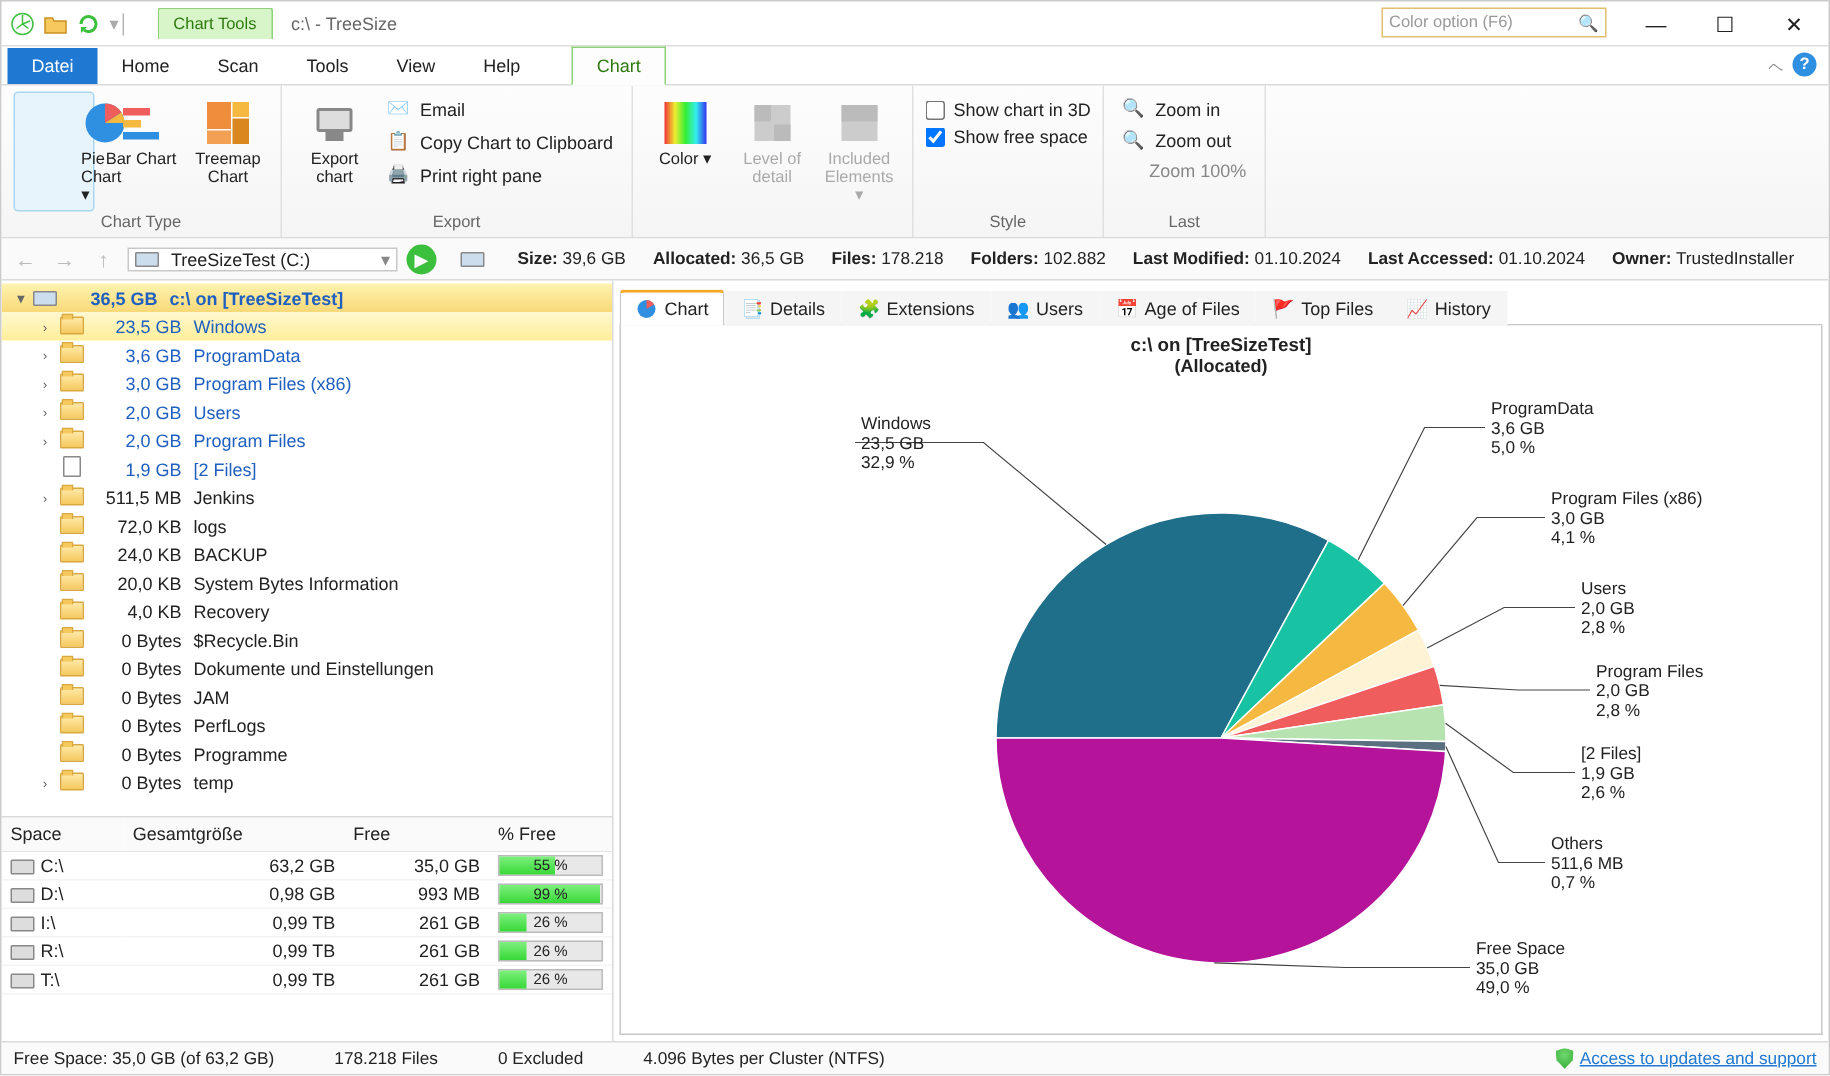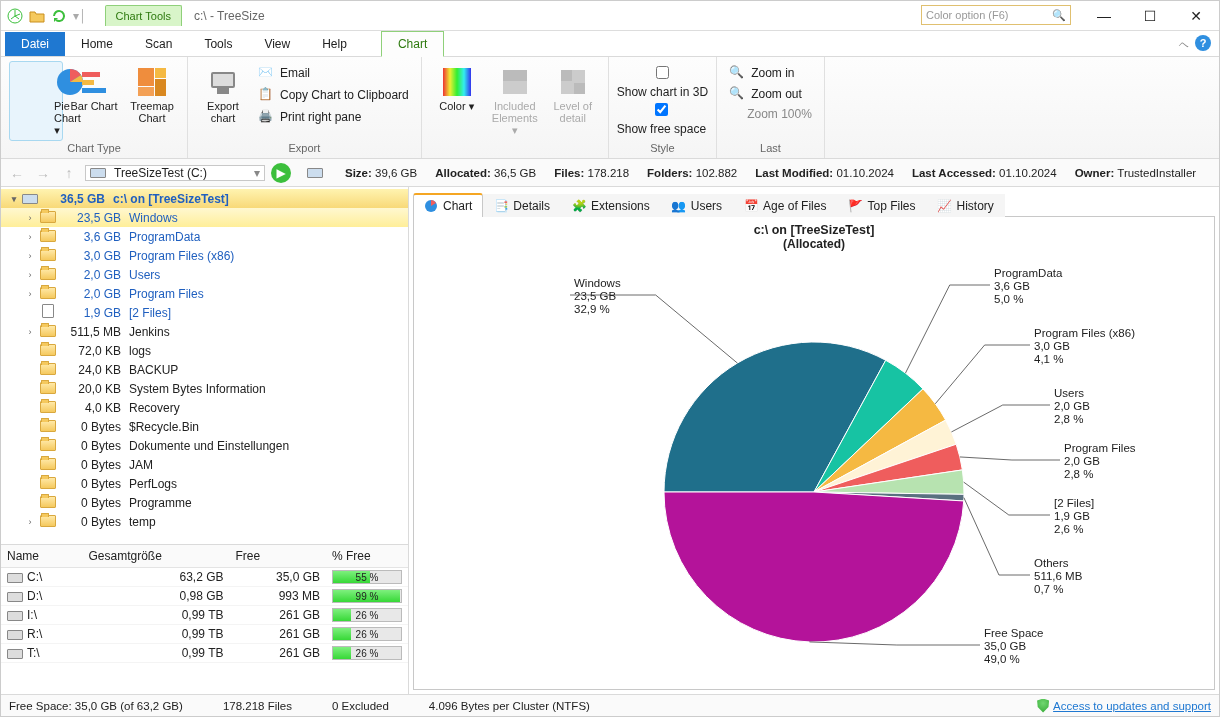--- a/index.html
+++ b/index.html
@@ -30,21 +30,21 @@
   .rgroup { border-right:1px solid #e0e0e0; padding:4px 8px 2px 8px; display:flex; flex-direction:column; }
   .rgroup-body { flex:1; display:flex; align-items:flex-start; gap:4px; }
   .rgroup-label { text-align:center; font-size:11px; color:#666; padding-bottom:2px;}
   .big-btn { width:54px; text-align:center; padding:4px 2px; cursor:pointer; border:1px solid transparent; border-radius:3px;}
   .big-btn.sel { background:#e8f4fc; border-color:#a8d8f0;padding-left:44px;}
   .big-btn .glyph { width:32px; height:32px; margin:0 auto 2px auto; display:block;}
   .big-btn .lbl { font-size:11px; line-height:12px; display:block;}
   .big-btn.disabled { color:#aaa; }
   .small-btn { display:flex; align-items:center; gap:6px; padding:2px 4px; cursor:pointer; font-size:12px;}
   .small-btn .sico { width:16px; height:16px; display:inline-block;}
-  .chk { display:flex; align-items:center; gap:6px; padding:1px 0;flex-direction:column;}
+  .chk { display:flex; align-items:center; gap:6px; padding:1px 0;}
   .chk input { margin:0; }
 
   
   .toolbar { height:28px; border-bottom:1px solid #dadada; display:flex; align-items:center; padding:0 6px; gap:6px; background:#fafafa;}
   .nav-arrow { width:20px; height:20px; color:#bbb; text-align:center; line-height:20px; cursor:pointer; font-size:14px;}
   .path-combo { width:180px; height:16px; border:1px solid #c8c8c8; background:#fff; display:flex; align-items:center; padding:0 4px; font-size:12px; gap:4px;}
   .go-btn { width:20px; height:20px; background:#3cbf3c; border-radius:50%; color:#fff; text-align:center; line-height:20px; cursor:pointer;}
   .stats { display:flex; gap:18px; font-size:11.5px; padding-left:10px; flex:1; align-items:center;}
   .stats b { font-weight:600; }
 
@@ -237,34 +237,34 @@
                 </defs>
                 <rect x="2" y="2" width="28" height="28" fill="url(#rb)"></rect>
               </svg>
             </span>
           <span class="lbl">Color ▾</span>
         </div>
         <div class="big-btn disabled">
           <span class="glyph">
               <svg class="svg-ico" viewBox="0 0 32 32">
                 <rect x="4" y="4" width="24" height="24" fill="#ccc"></rect>
-                <rect x="4" y="4" width="24" height="11" fill="#bbb"></rect>
-              </svg>
-            </span>
-          <span class="lbl">Included Elements ▾</span>
-        </div>
-        <div class="big-btn disabled">
-          <span class="glyph">
-              <svg class="svg-ico" viewBox="0 0 32 32">
-                <rect x="4" y="4" width="24" height="24" fill="#ccc"></rect>
                 <rect x="4" y="4" width="11" height="11" fill="#bbb"></rect>
                 <rect x="17" y="17" width="11" height="11" fill="#bbb"></rect>
               </svg>
             </span>
           <span class="lbl">Level of detail</span>
+        </div>
+        <div class="big-btn disabled">
+          <span class="glyph">
+              <svg class="svg-ico" viewBox="0 0 32 32">
+                <rect x="4" y="4" width="24" height="24" fill="#ccc"></rect>
+                <rect x="4" y="4" width="24" height="11" fill="#bbb"></rect>
+              </svg>
+            </span>
+          <span class="lbl">Included Elements ▾</span>
         </div>
       </div>
       <div class="rgroup-label">&nbsp;</div>
     </div>
 
     <div class="rgroup">
       <div class="rgroup-body" style="flex-direction:column;gap:2px;padding-top:4px;">
         <label class="chk">
             <input type="checkbox" style="">
             <span>Show chart in 3D</span>
@@ -426,21 +426,21 @@
             <span class="exp">›</span>
             <span class="fico"><span class="folder-ico"></span></span>
             <span class="sz">0 Bytes</span>
             <span class="nm">  temp</span>
           </div>
         </div>
       <div class="drives">
         <table class="dgrid" id="drives-table">
           <thead>
               <tr>
-            <th>Name</th>
+            <th>Space</th>
             <th class="num">Gesamtgröße</th>
             <th class="num">Free</th>
             <th>% Free</th>
           </tr>
             </thead>
           <tbody id="drives-body">
               <tr>
                 <td><span class="drv-ico"></span>C:\</td>
                 <td class="num">63,2 GB</td>
                 <td class="num">35,0 GB</td>

